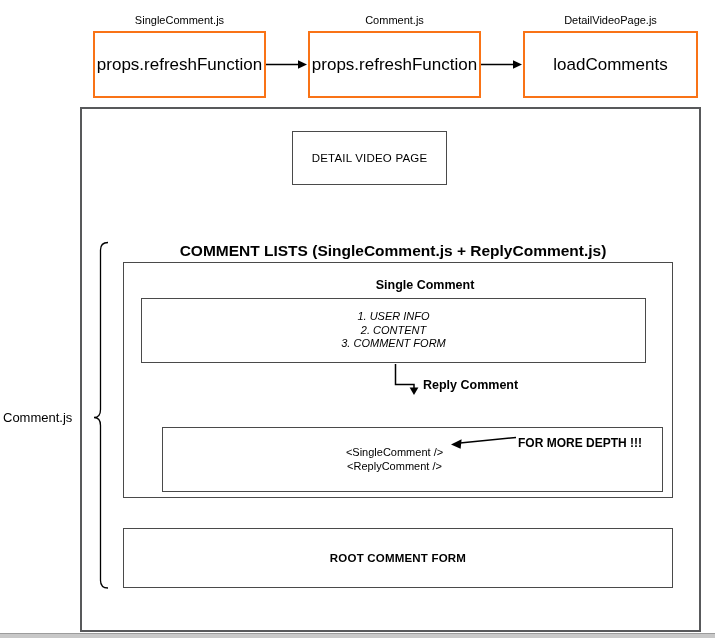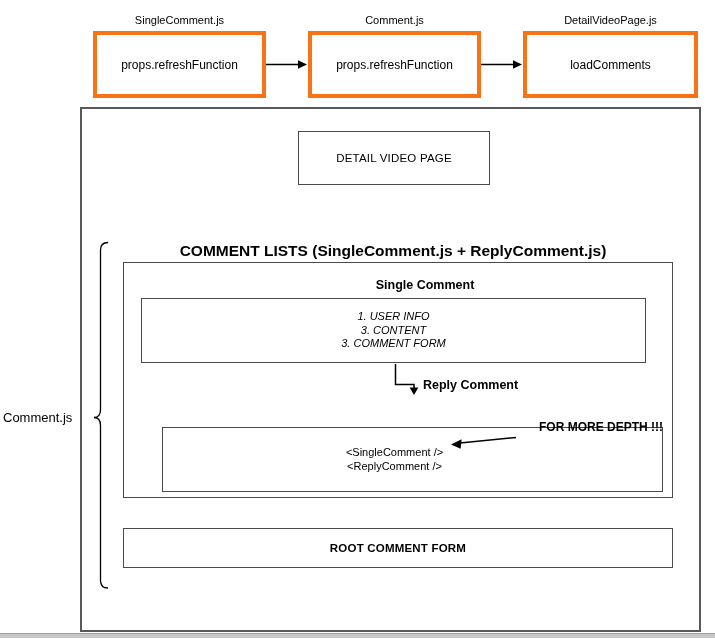--- a/index.html
+++ b/index.html
@@ -10,23 +10,23 @@
     color:#000;overflow:hidden;
   }
   .abs{position:absolute;box-sizing:border-box;}
 
   
   .file-label{
     font-size:11px;font-weight:normal;text-align:center;
     line-height:12px;white-space:nowrap;
   }
   .flow-box{
-    border:4px solid #f97316;background:#fff;
+    border:2px solid #f97316;background:#fff;
     display:flex;align-items:center;justify-content:center;
-    font-size:12px;white-space:nowrap;
+    font-size:17px;white-space:nowrap;
   }
 
   
   .outer-container{border:2px solid #58595b;background:#fff;}
   .thin-box{border:1.4px solid #4a4a4a;background:#fff;}
 
   .dvp-box{
     display:flex;align-items:center;justify-content:center;
     font-size:11.5px;letter-spacing:.2px;white-space:nowrap;
   }
@@ -73,50 +73,50 @@
   <span>props.refreshFunction</span>
 </div>
 
 <div class="abs file-label" style="left:523px;top:14px;width:175px;">DetailVideoPage.js</div>
 <div class="abs flow-box" style="left:523px;top:31px;width:175px;height:67px;text-align:center;">
   <span>loadComments</span>
 </div>
 
 <div class="abs outer-container" style="left:80px;top:107px;width:621px;height:525px;"></div>
 
-<div class="abs thin-box dvp-box" style="left:298px;top:131px;width:192px;height:54px;text-align:center;">
+<div class="abs thin-box dvp-box" style="left:292px;top:131px;width:155px;height:54px;text-align:center;">
   <span>DETAIL VIDEO PAGE</span>
 </div>
 
 <div class="abs brace-label" style="left:3px;top:410px;">Comment.js</div>
 
 <div class="abs section-title" style="left:118px;top:242px;width:550px;">COMMENT LISTS (SingleComment.js + ReplyComment.js)</div>
 
 <div class="abs thin-box" style="left:123px;top:262px;width:550px;height:236px;"></div>
 
 <div class="abs sub-title" style="left:123px;top:278px;width:604px;">Single Comment</div>
 
 <div class="abs thin-box list-box" style="left:141px;top:298px;width:505px;height:65px;font-style:italic;">
   <div>1. USER INFO</div>
-  <div>3. CONTENT</div>
+  <div>2. CONTENT</div>
   <div>3. COMMENT FORM</div>
 </div>
 
 <div class="abs sub-title" style="left:423px;top:378px;">Reply Comment</div>
 
 <div class="abs thin-box" style="left:162px;top:395px;width:501px;height:65px;margin-top:32px;">
   <div class="reply-lines">
     <div>&lt;SingleComment /&gt;</div>
     <div>&lt;ReplyComment /&gt;</div>
   </div>
 </div>
 
-<div class="abs annotation" style="left:518px;top:420px;margin-left:21px;">FOR MORE DEPTH !!!</div>
+<div class="abs annotation" style="left:518px;top:436px;">FOR MORE DEPTH !!!</div>
 
-<div class="abs thin-box root-box" style="left:123px;top:528px;width:550px;height:40px;">
+<div class="abs thin-box root-box" style="left:123px;top:528px;width:550px;height:60px;">
   <span>ROOT COMMENT FORM</span>
 </div>
 
 <svg class="svg-overlay" width="715" height="638" viewBox="0 0 715 638">
 
   <g>
     <path d="M266 64.5 L299 64.5" stroke="#000" stroke-width="1.5" fill="none"></path>
     <polygon points="307,64.5 298,60.2 298,68.8" fill="#000"></polygon>
   </g>
 

